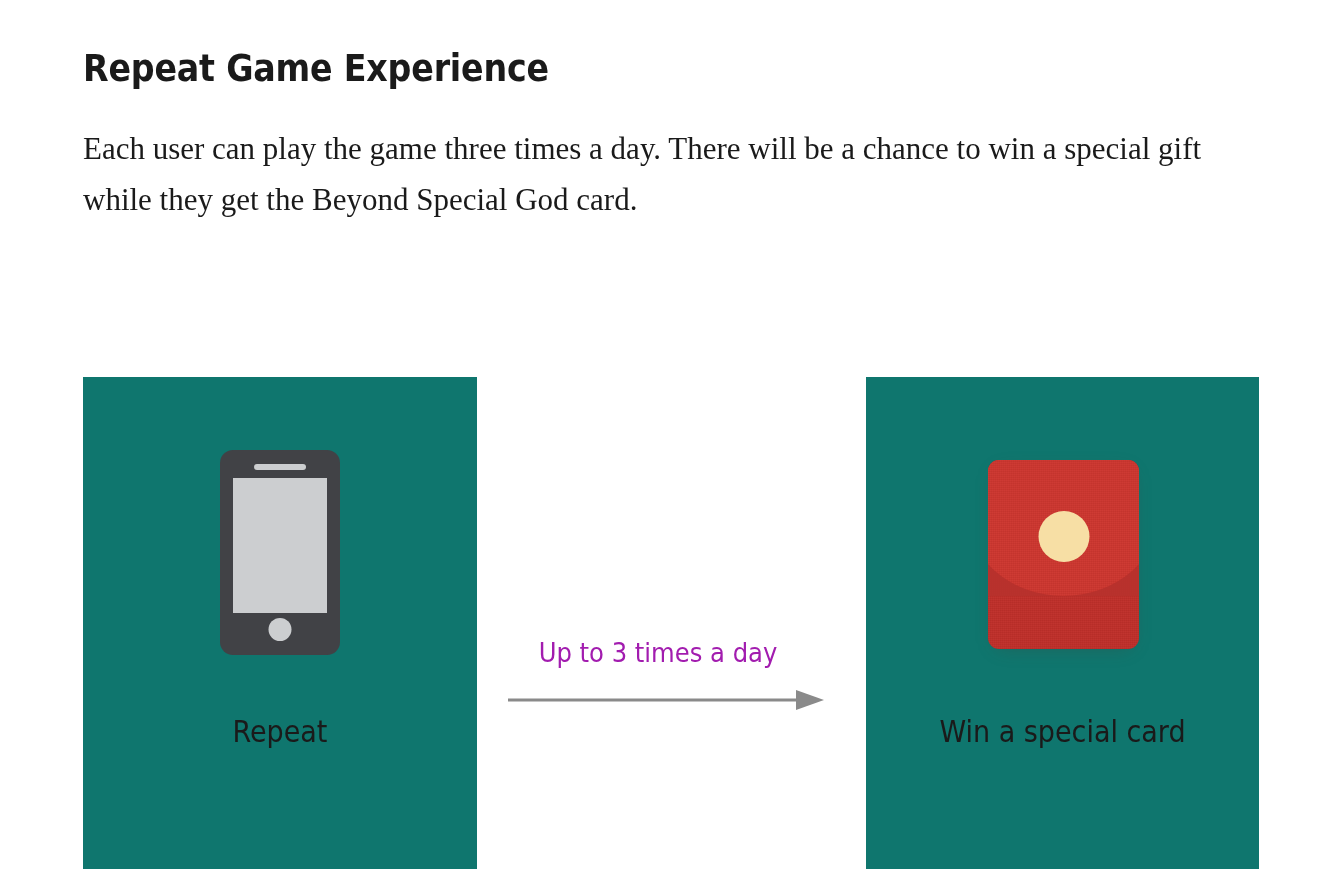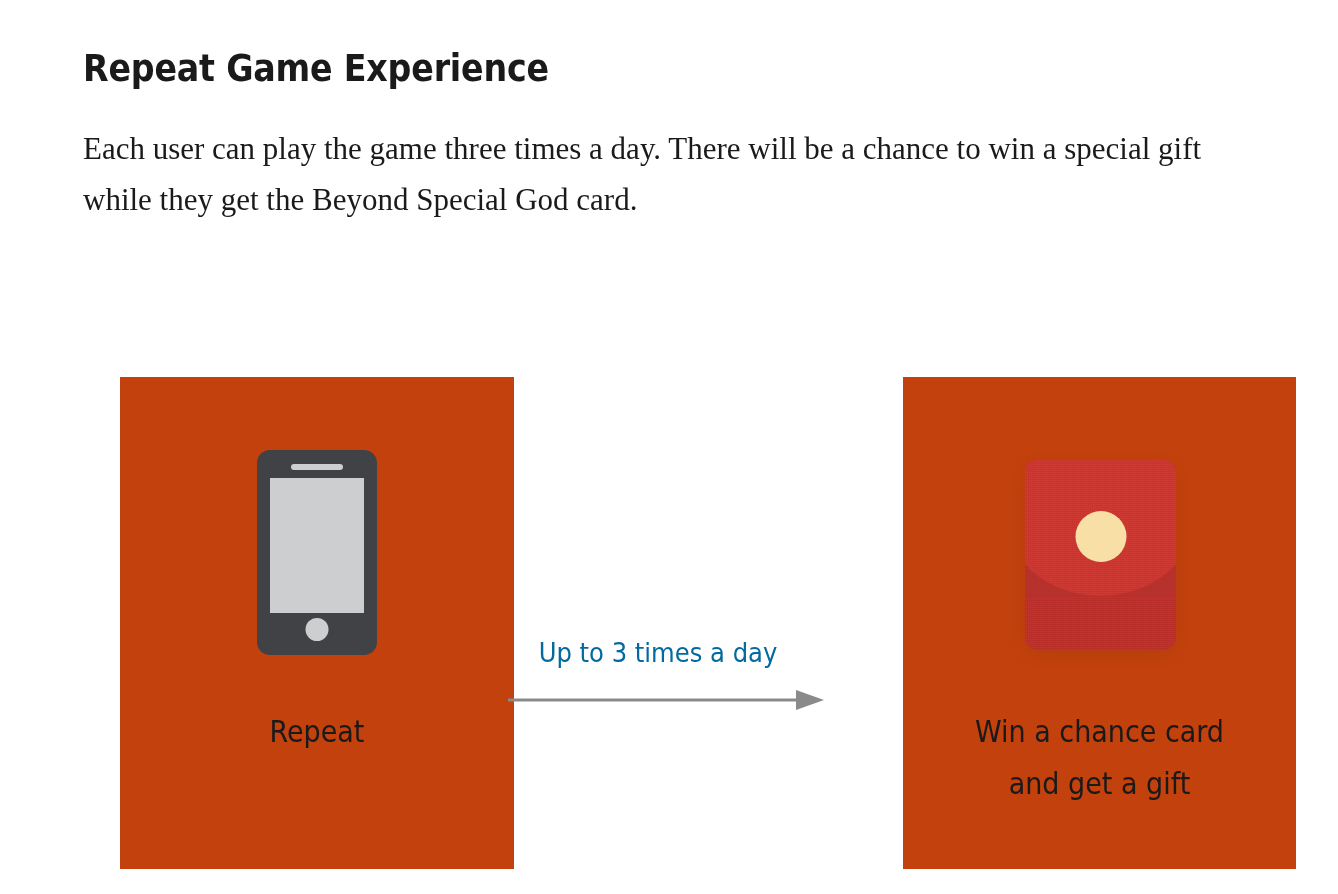--- a/index.html
+++ b/index.html
@@ -37,22 +37,21 @@
     font-size: 31px;
     font-weight: normal;
     line-height: 51px;
     color: #1a1a1a;
     font-family: Liberation Serif, serif;
   }
 
   
   .panel {
     position: absolute;
-    background: #c2410c;
-    margin-left: 37px;
+    background: #0f766e;
   }
   #panel-left  { left: 83px;  top: 377px; width: 394px; height: 492px; }
   #panel-right { left: 866px; top: 377px; width: 393px; height: 492px; }
 
   .panel-caption {
     position: absolute;
     left: 0;
     right: 0;
     text-align: center;
     font-size: 30px;
@@ -167,21 +166,21 @@
     height: 82px;
   }
   #arrow-label {
     position: absolute;
     left: 0;
     top: 0;
     width: 300px;
     text-align: center;
     font-size: 27px;
     line-height: 34px;
-    color: #0369a1;
+    color: #a21caf;
     white-space: nowrap;
   }
   #arrow-line-svg {
     position: absolute;
     left: 0;
     top: 52px;
   }
 </style>
 </head>
 <body>
@@ -224,17 +223,16 @@
     <div class="envelope-body">
       <div class="envelope-noise"></div>
       <div class="envelope-flap">
         <div class="envelope-noise"></div>
       </div>
     </div>
     <div class="envelope-seal"></div>
   </div>
 
   <div class="panel-caption" id="caption-right">
-    <div>Win a chance card</div>
-    <div>and get a gift</div>
+    <div>Win a special card</div>
   </div>
 
 </div>
 
 </body></html>

